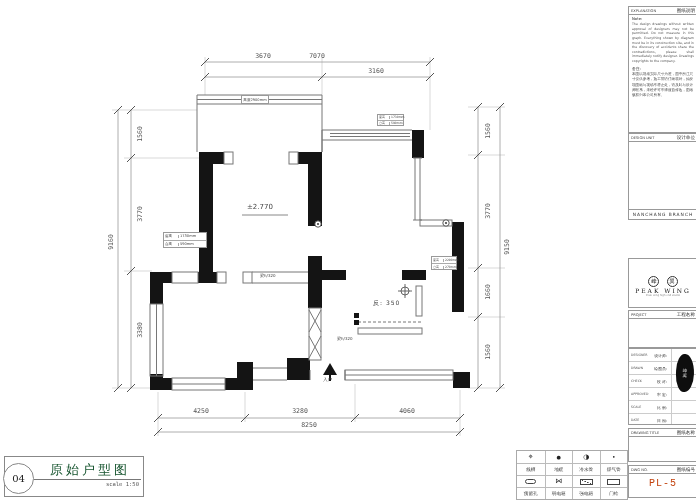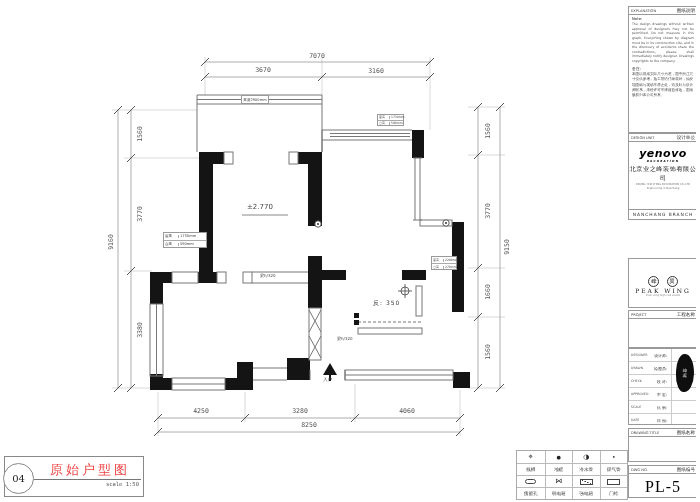--- a/index.html
+++ b/index.html
@@ -42,43 +42,43 @@
   .peaken{font-size:6px;letter-spacing:2px;color:#111;font-family:"DejaVu Serif",serif;}
   .peaktag{font-size:2.6px;color:#888;}
   .prow{display:flex;align-items:center;height:12px;border-bottom:1px solid #ccc;
         padding:0 2px;font-size:3.2px;color:#555;}
   .prow .cn{margin-left:auto;font-size:3.8px;color:#333;margin-right:28px;}
   .pdiv{position:absolute;left:42px;top:0;bottom:0;border-left:1px solid #ccc;}
   .seal{position:absolute;left:47px;top:5px;width:18px;height:38px;background:#0e0e0e;
         border-radius:46% 54% 50% 48%;transform:rotate(2deg);display:flex;flex-direction:column;
         align-items:center;justify-content:center;}
   .seal span{color:#fff;font-size:4.5px;opacity:.8;font-family:"DejaVu Serif",serif;}
-  .plnum{font-size:16px;letter-spacing:1px;color:#000000;text-align:center;
-         font-family:Liberation Serif, serif;padding-top:4px;}
+  .plnum{font-size:10px;letter-spacing:1px;color:#c2410c;text-align:center;
+         font-family:Liberation Mono, monospace;padding-top:4px;}
   
   #legend{position:absolute;left:516px;top:450px;width:112px;height:50px;background:#fff;
           border:1px solid #aaa;box-sizing:border-box;display:grid;
           grid-template-columns:repeat(4,1fr);grid-template-rows:12px 12px 12px 12px;}
   .lcell{border-left:1px solid #bbb;border-top:1px solid #bbb;display:flex;align-items:center;
          justify-content:center;font-size:4.6px;color:#333;overflow:hidden;}
   .lcell:nth-child(-n+4){border-top:none;}
   .lcell:nth-child(4n+1){border-left:none;}
   .lg-sym{color:#222;line-height:1;}
   .shape{display:inline-block;box-sizing:border-box;border:1px solid #444;background:#fff;}
   .plug{width:11px;height:5px;border-radius:3px;}
   .rectd{width:13px;height:6px;background:linear-gradient(to top right,#fff 46%,#444 48%,#444 52%,#fff 54%);}
   .recto{width:13px;height:6px;}
   
   #caption{position:absolute;left:4px;top:456px;width:140px;height:41px;border:1px solid #888;
            background:#fff;box-sizing:border-box;}
   .capcircle{position:absolute;left:-2px;top:6px;width:29px;height:29px;border:1px solid #888;
              border-radius:50%;background:#fff;display:flex;align-items:center;justify-content:center;
              font-size:10px;color:#222;font-family:"DejaVu Serif",serif;}
   .capline{position:absolute;left:29px;top:22px;width:107px;border-top:1px solid #777;}
-  .captitle{position:absolute;left:45px;top:4px;font-size:13px;letter-spacing:3px;color:#ef4444;}
+  .captitle{position:absolute;left:45px;top:4px;font-size:13px;letter-spacing:3px;color:#14532d;}
   .capscale{position:absolute;right:4px;top:24px;font-size:5.5px;color:#555;
             font-family:"DejaVu Sans Mono",monospace;}
 </style>
 </head>
 <body>
 
 <div id="scene">
 
   <svg width="700" height="502" viewBox="0 0 700 502">
 
@@ -193,21 +193,21 @@
         <circle cx="446" cy="223" r="1.1" fill="#444"></circle>
       </g>
       <g>
         <polygon points="323,375 337,375 330,363" fill="#141414"></polygon>
         <line x1="330" y1="375" x2="330" y2="381" stroke="#141414" stroke-width="2"></line>
       </g>
     </g>
   </svg>
 
   <span class="dimtext" style="left:317px;top:52px">7070</span>
-  <span class="dimtext" style="left:263px;top:66px">3670</span>
+  <span class="dimtext" style="left:263px;top:52px">3670</span>
   <span class="dimtext" style="left:376px;top:67px">3160</span>
 
   <span class="dimtext dimv" style="left:140px;top:134px">1560</span>
   <span class="dimtext dimv" style="left:140px;top:214px">3770</span>
   <span class="dimtext dimv" style="left:140px;top:330px">3380</span>
   <span class="dimtext dimv" style="left:111px;top:242px">9160</span>
 
   <span class="dimtext dimv" style="left:488px;top:131px">1560</span>
   <span class="dimtext dimv" style="left:488px;top:211px">3770</span>
   <span class="dimtext dimv" style="left:488px;top:292px">1660</span>
@@ -310,27 +310,20 @@
       <div class="tinytext">The design drawings without written approval of designers may not be permitted. Do not measure in this graph. Everything shown by diagram must be in its construction site, and in the discovery of accidents share the contradictions, please shall immediately notify designer. Drawings copyrights to the company.</div>
       <div class="ttl">备注:</div>
       <div class="tinycn">本图以现场实际尺寸为准，图中所注尺寸仅供参考，施工前请仔细核对，如发现图纸与现场不符之处，请及时与设计师联系，未经许可不得擅自修改，图纸版权归本公司所有。</div>
     </div>
 
     <div class="tbox" style="top:127px;height:87px">
       <div class="thead">
         <span>DESIGN UNIT</span>
         <span class="cn">设计单位</span>
       </div>
-      <div class="logowrap" style="margin-top:6px">
-        <div class="yen">yenovo</div>
-        <div class="yensub">DECORATION</div>
-        <div class="company">北京业之峰装饰有限公司</div>
-        <div class="addr">BEIJING YEZHIFENG DECORATION CO.,LTD</div>
-        <div class="addr">Engineering in Nanchang</div>
-      </div>
       <div class="branchrow">NANCHANG BRANCH</div>
     </div>
 
 
     <div class="tbox" style="top:252px;height:50px">
       <div class="logowrap" style="margin-top:9px">
         <div>
           <span class="sealchar">峰</span>
           <span class="sealchar">翼</span>
         </div>

